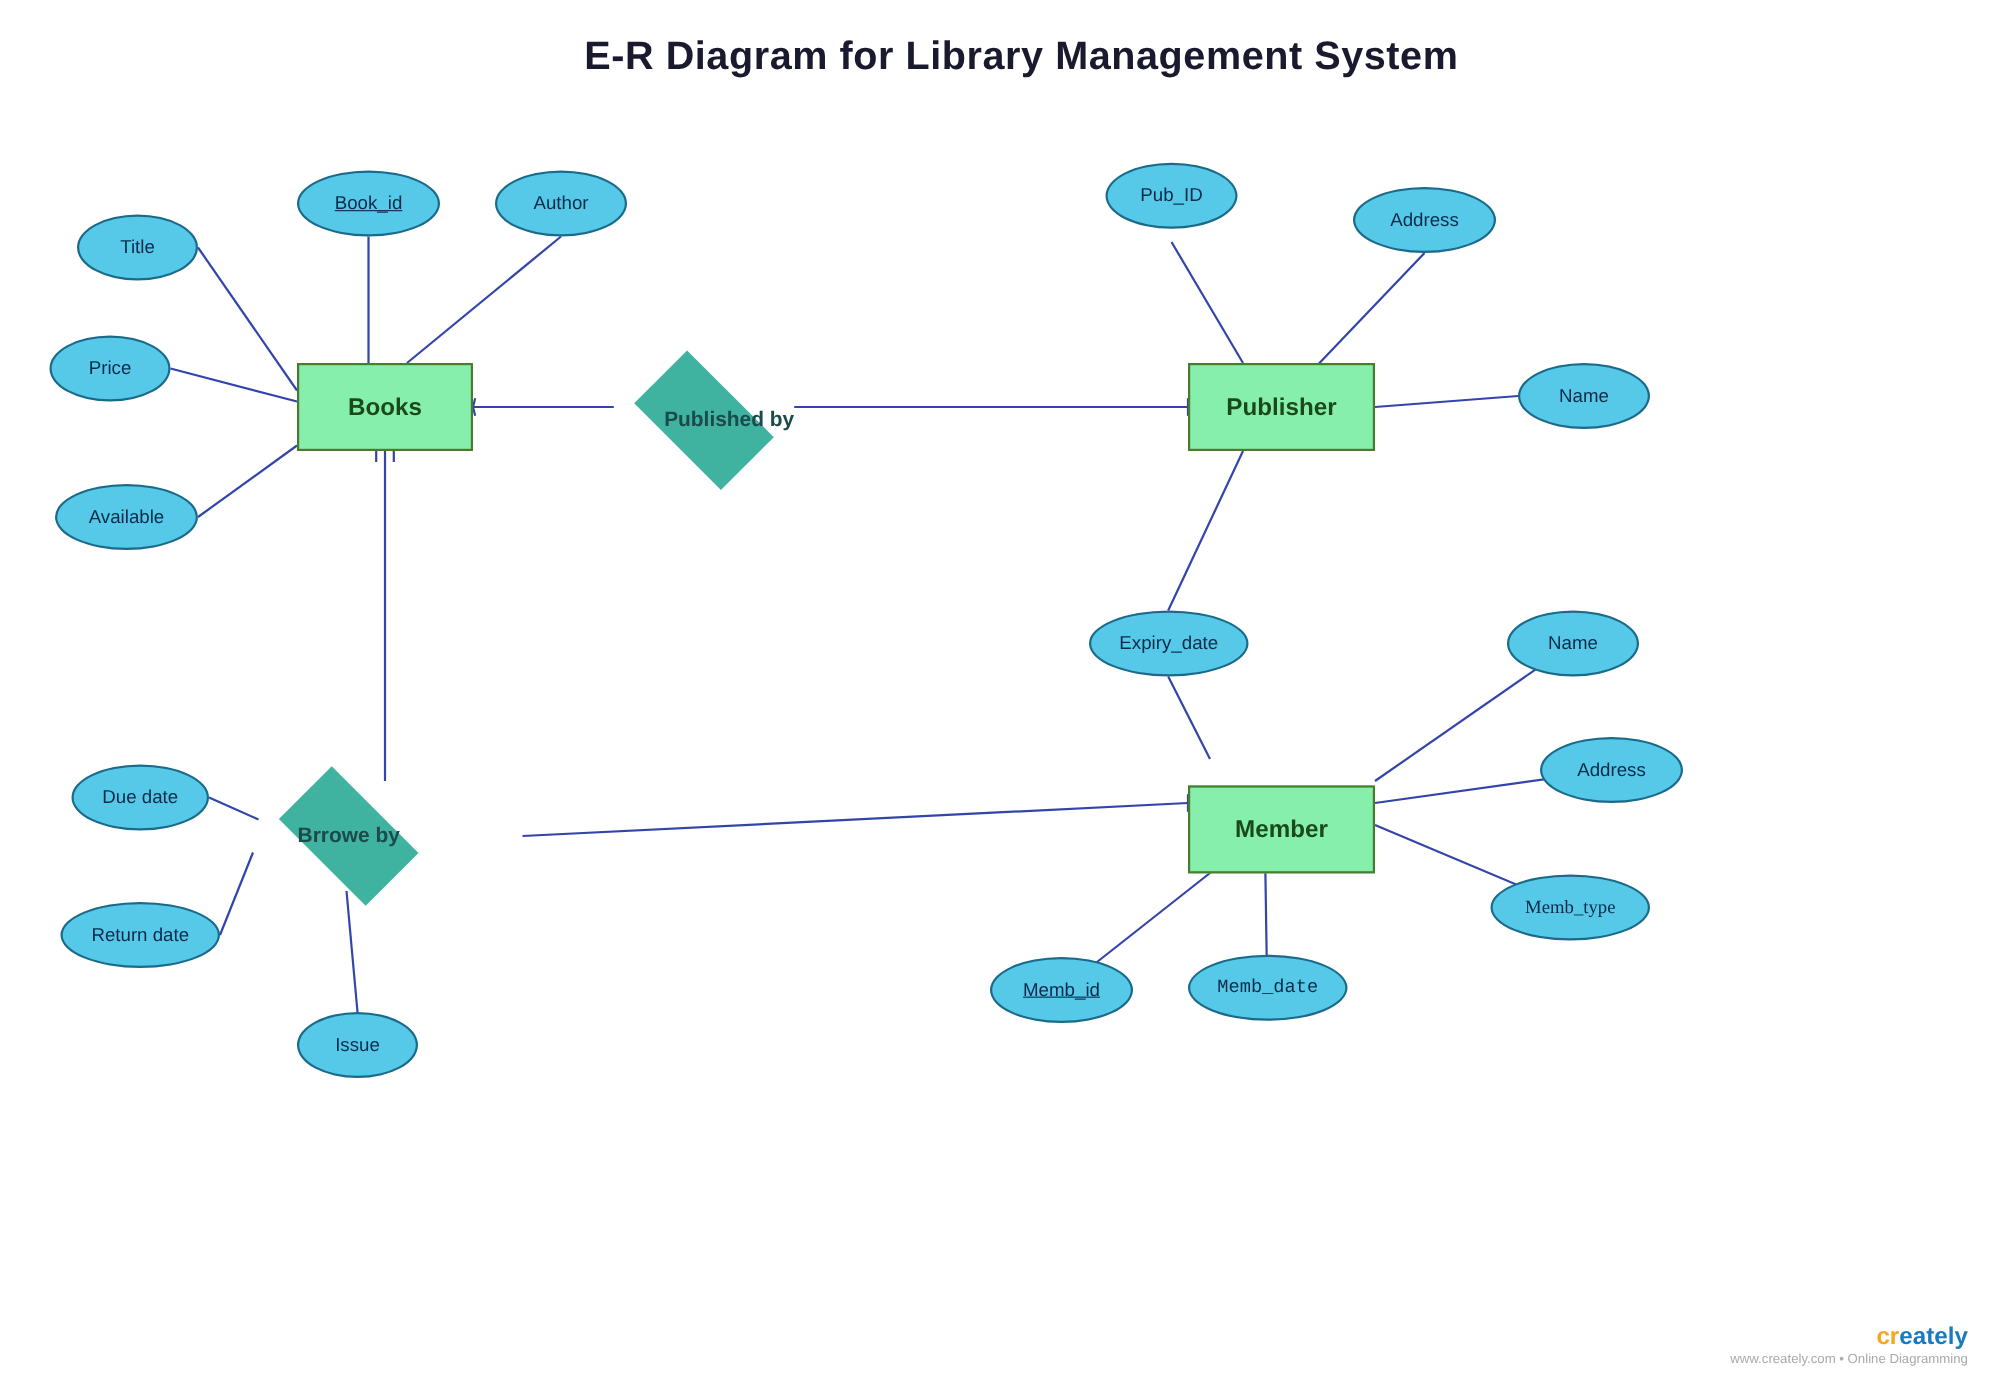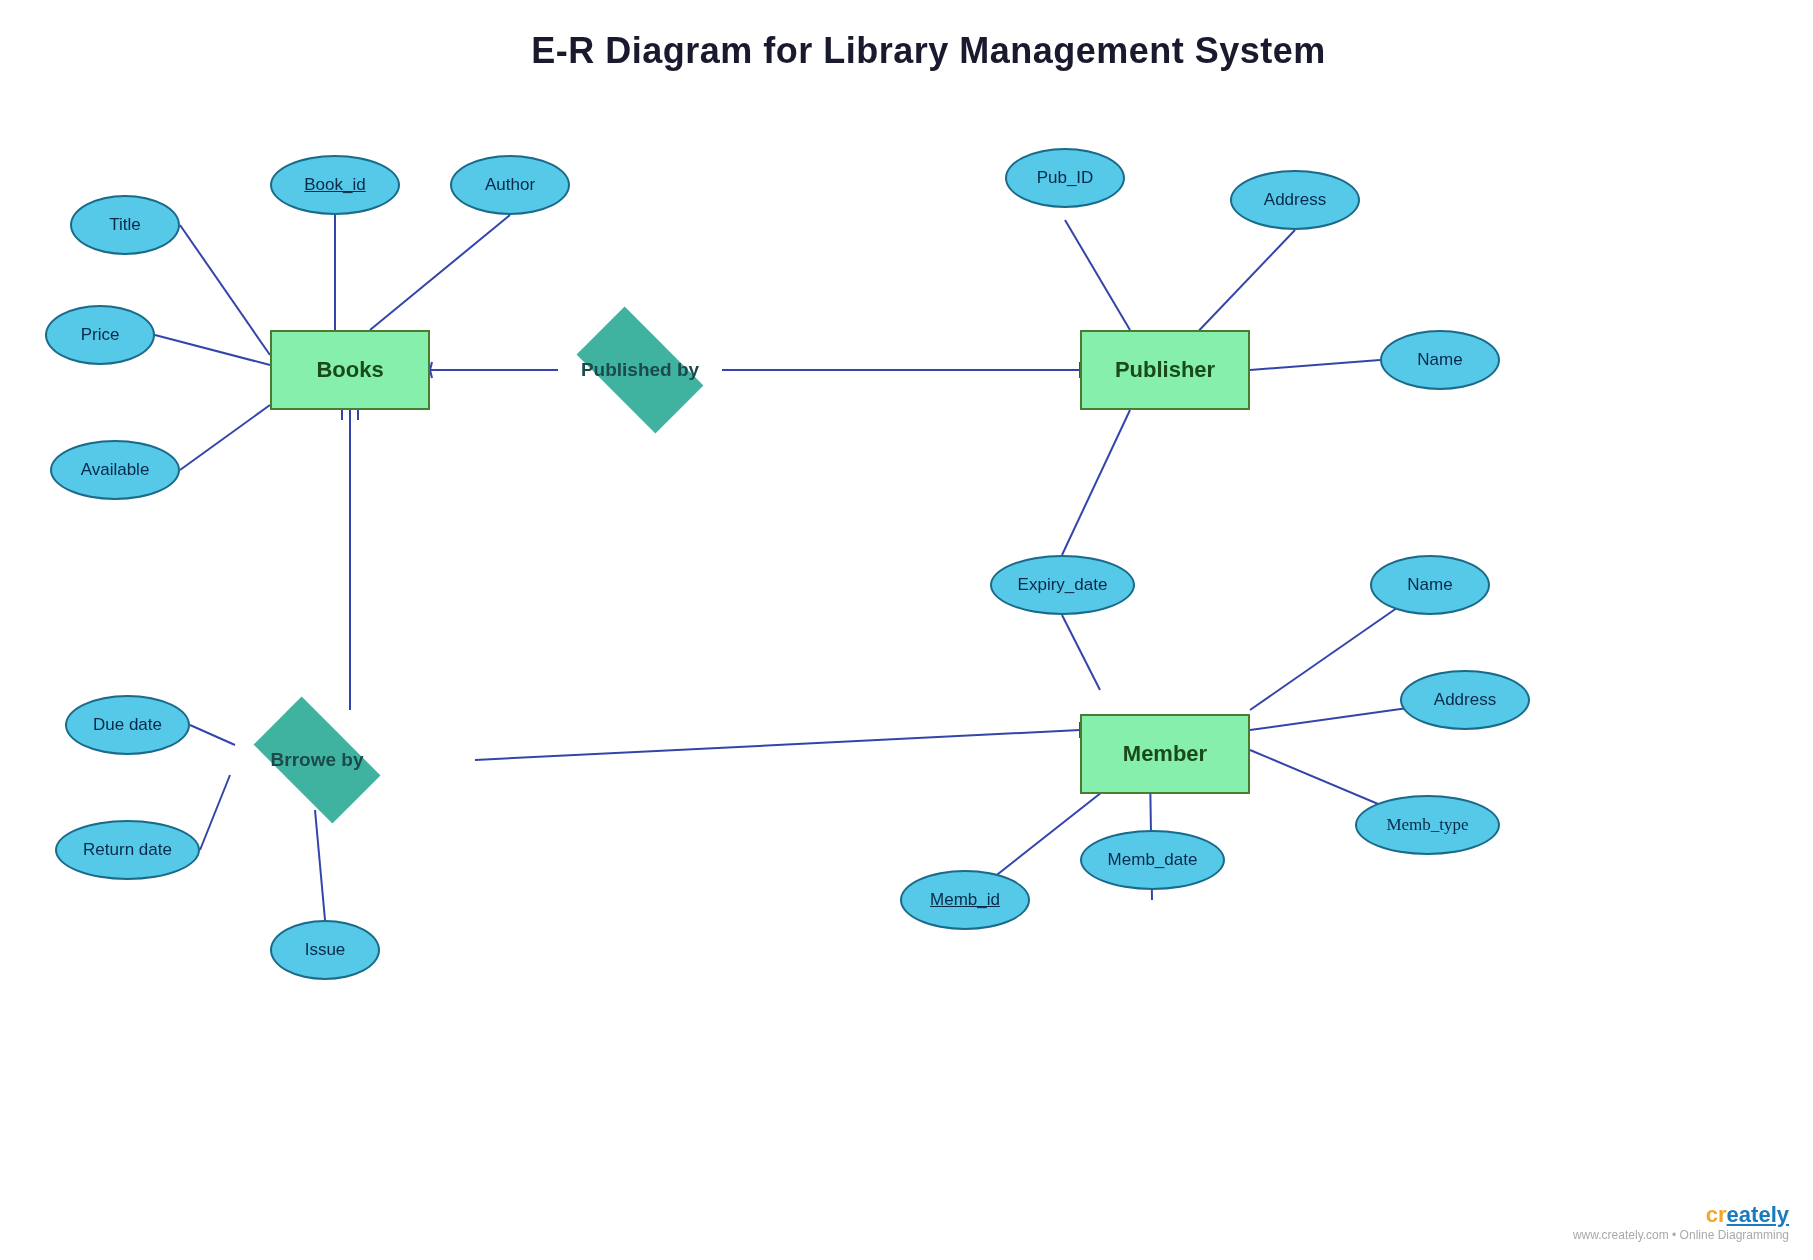--- a/index.html
+++ b/index.html
@@ -81,21 +81,21 @@
       right: 24px;
       text-align: right;
       font-size: 13px;
       color: #888;
     }
     .creately-watermark .brand {
       font-size: 22px;
       font-weight: bold;
     }
     .creately-watermark .brand .cr { color: #f5a623; }
-    .creately-watermark .brand .eately { color: #1a7abf; text-decoration: underline; }
+    .creately-watermark .brand .eately { color: #1a7abf; }
     .creately-watermark .sub {
       font-size: 12px;
       color: #aaa;
     }
   </style>
 </head>
 <body>
 
 <div id="diagram-title">E-R Diagram for Library Management System</div>
 
@@ -164,21 +164,21 @@
 </div>
 
 <div class="entity-box" style="left:1080px; top:330px; width:170px; height:80px;">
   <span>Publisher</span>
 </div>
 
 <div class="entity-box" style="left:1080px; top:690px; width:170px; height:80px;margin-top:24px;">
   <span>Member</span>
 </div>
 
-<div class="relation-diamond" style="left:558px; top:320px; width:164px; height:100px;">
+<div class="relation-diamond" style="left:558px; top:332px; width:164px; height:100px;justify-content:flex-end;">
   <div class="diamond-inner"></div>
   <span class="diamond-label">Published by</span>
 </div>
 
 <div class="relation-diamond" style="left:235px; top:710px; width:164px; height:100px;">
   <div class="diamond-inner"></div>
   <span class="diamond-label">Brrowe by</span>
 </div>
 
 <div class="attribute-ellipse primary-key" style="left:270px; top:155px; width:130px; height:60px;">
@@ -226,21 +226,21 @@
 </div>
 
 <div class="attribute-ellipse" style="left:1355px; top:795px; width:145px; height:60px;font-family:Liberation Serif, serif;">
   <span>Memb_type</span>
 </div>
 
 <div class="attribute-ellipse primary-key" style="left:900px; top:870px; width:130px; height:60px;">
   <span>Memb_id</span>
 </div>
 
-<div class="attribute-ellipse" style="left:1080px; top:830px; width:145px; height:60px;">
+<div class="attribute-ellipse" style="left:1080px; top:868px; width:145px; height:60px;font-family:Liberation Mono, monospace;">
   <span>Memb_date</span>
 </div>
 
 <div class="attribute-ellipse" style="left:65px; top:695px; width:125px; height:60px;">
   <span>Due date</span>
 </div>
 
 <div class="attribute-ellipse" style="left:55px; top:820px; width:145px; height:60px;">
   <span>Return date</span>
 </div>

